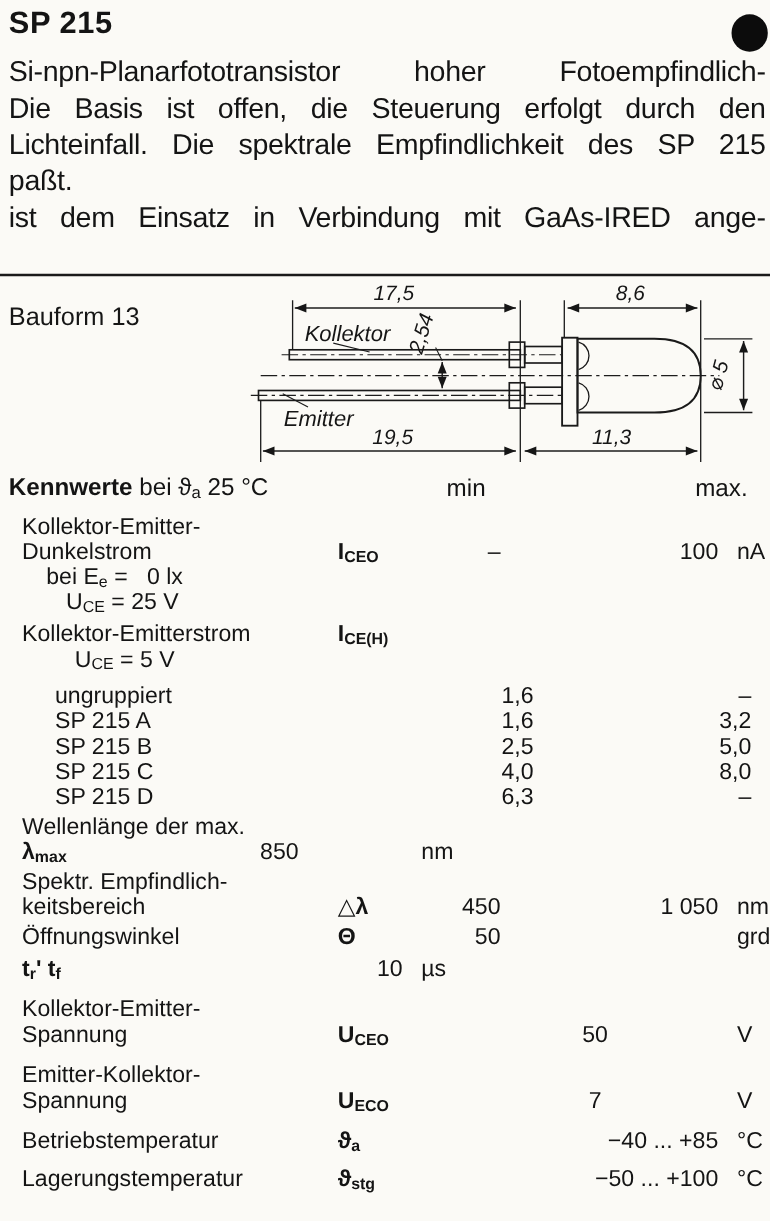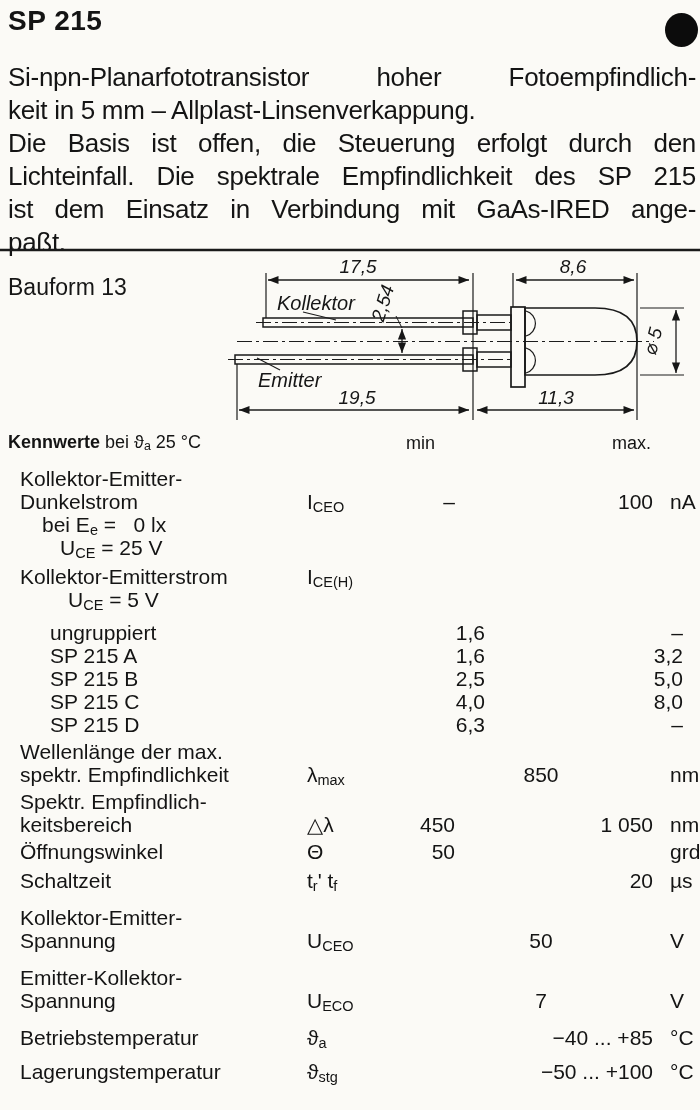--- a/index.html
+++ b/index.html
@@ -1,68 +1,67 @@
 <!DOCTYPE html>
 <html><head>
 <meta charset="utf-8">
 <style>
   html,body{margin:0;padding:0;background:#d8d8d4;}
   .page{position:relative;width:700px;height:1110px;background:#fbfaf6;color:#141414;
         font-family:"Liberation Sans","DejaVu Sans",sans-serif;overflow:hidden;margin:0 auto;}
   .title{position:absolute;left:8px;top:5px;font-size:28px;font-weight:700;letter-spacing:.5px;}
   .dot{position:absolute;left:665px;top:13px;width:33px;height:34px;border-radius:50%;background:#0c0c0c;}
-  .intro{position:absolute;left:8px;top:49px;width:688px;font-size:26px;line-height:33px;letter-spacing:-.3px;margin-top:12px;}
+  .intro{position:absolute;left:8px;top:49px;width:688px;font-size:26px;line-height:33px;letter-spacing:-.3px;}
   .pline{white-space:nowrap;}
   .pline.just{text-align:justify;text-align-last:justify;white-space:normal;}
   .drawing{position:absolute;left:0;top:248px;}
   .drawing text{font-family:"Liberation Sans","DejaVu Sans",sans-serif;fill:#161616;}
   .dimtxt{font-style:italic;font-size:19px;}
   .leadtxt{font-style:italic;font-size:20px;}
   .bauform{font-size:23px;}
   .table{position:absolute;left:0;top:431px;width:700px;box-sizing:border-box;padding-left:8px;
          font-size:21px;line-height:23px;}
-  .thead{position:relative;height:30px;margin-bottom:6px;font-size:18px;}
+  .thead{position:relative;height:30px;margin-bottom:6px;font-size:22px;}
   .th-title b{font-weight:700;}
   .th-min{position:absolute;left:398px;top:1px;}
-  .th-max{position:absolute;left:604px;top:1px;}
+  .th-max{position:absolute;left:624px;top:1px;}
   .sec{margin-top:5px;}
   .sec:nth-of-type(2){margin-top:6px;}
   .sec:nth-of-type(3){margin-top:10px;}
   .sec:nth-of-type(4),.sec:nth-of-type(5),.sec:nth-of-type(6){margin-top:4px;}
   .sec:nth-of-type(7){margin-top:6px;}
   .sec:nth-of-type(8),.sec:nth-of-type(9),.sec:nth-of-type(10){margin-top:14px;}
   .sec:nth-of-type(11){margin-top:11px;}
   .line{display:flex;height:23px;margin-left:12px;}
   .lbl{width:287px;white-space:pre;flex:none;}
   .lbl.i1{padding-left:22px;}
   .lbl.i2{padding-left:40px;}
   .lbl.i3{padding-left:48px;}
   .lbl.ig{padding-left:30px;}
-  .sym{width:100px;flex:none;white-space:pre;}
+  .sym{width:100px;flex:none;white-space:pre;font-weight:bold;}
   .min{width:52px;flex:none;text-align:right;padding-right:4px;box-sizing:border-box;}
   .mm{width:196px;flex:none;text-align:right;padding-right:2px;box-sizing:border-box;white-space:pre;}
   .mm.mid{text-align:center;padding-right:32px;}
   .unit{padding-left:15px;white-space:pre;}
   sub{font-size:69%;vertical-align:-0.18em;line-height:0;}
 </style>
 </head>
 <body>
 
 <div class="page">
 
   <div class="title">SP 215</div>
   <div class="dot"></div>
 
   <div class="intro" id="intro">
       <div class="pline just">Si-npn-Planarfototransistor hoher Fotoempfindlich-</div>
-      <div class="pline">keit in 5 mm – Allplast-Linsenverkappung.</div>
       <div class="pline just">Die Basis ist offen, die Steuerung erfolgt durch den</div>
       <div class="pline just">Lichteinfall. Die spektrale Empfindlichkeit des SP 215</div>
+      <div class="pline">paßt.</div>
       <div class="pline just">ist dem Einsatz in Verbindung mit GaAs-IRED ange-</div>
-      <div class="pline">paßt.</div>
     </div>
 
   <svg class="drawing" width="700" height="180" viewBox="0 0 700 180">
     <defs>
       <marker id="arr" viewBox="0 0 10 8" refX="9.5" refY="4" markerWidth="9" markerHeight="7.2" orient="auto-start-reverse">
         <path d="M0.5,0.5 L9.5,4 L0.5,7.5 Z" fill="#161616"></path>
       </marker>
     </defs>
 
     <line x1="0" y1="2" x2="700" y2="2" stroke="#1a1a1a" stroke-width="2.4"></line>
@@ -221,21 +220,20 @@
         </div>
         <div class="sec">
           <div class="line">
             <span class="lbl">Wellenlänge der max.</span>
             <span class="sym"></span>
             <span class="min"></span>
             <span class="mm max"></span>
             <span class="unit"></span>
           </div>
           <div class="line">
-            <span class="lbl">spektr. Empfindlichkeit</span>
             <span class="sym">λ<sub>max</sub></span>
             <span class="min"></span>
             <span class="mm mid">850</span>
             <span class="unit">nm</span>
           </div>
         </div>
         <div class="sec">
           <div class="line">
             <span class="lbl">Spektr. Empfindlich-</span>
             <span class="sym"></span>
@@ -255,24 +253,23 @@
           <div class="line">
             <span class="lbl">Öffnungswinkel</span>
             <span class="sym">Θ</span>
             <span class="min">50</span>
             <span class="mm max"></span>
             <span class="unit">grd</span>
           </div>
         </div>
         <div class="sec">
           <div class="line">
-            <span class="lbl">Schaltzeit</span>
             <span class="sym">t<sub>r</sub>' t<sub>f</sub></span>
             <span class="min"></span>
-            <span class="mm max">20</span>
+            <span class="mm max">10</span>
             <span class="unit">µs</span>
           </div>
         </div>
         <div class="sec">
           <div class="line">
             <span class="lbl">Kollektor-Emitter-</span>
             <span class="sym"></span>
             <span class="min"></span>
             <span class="mm max"></span>
             <span class="unit"></span>

